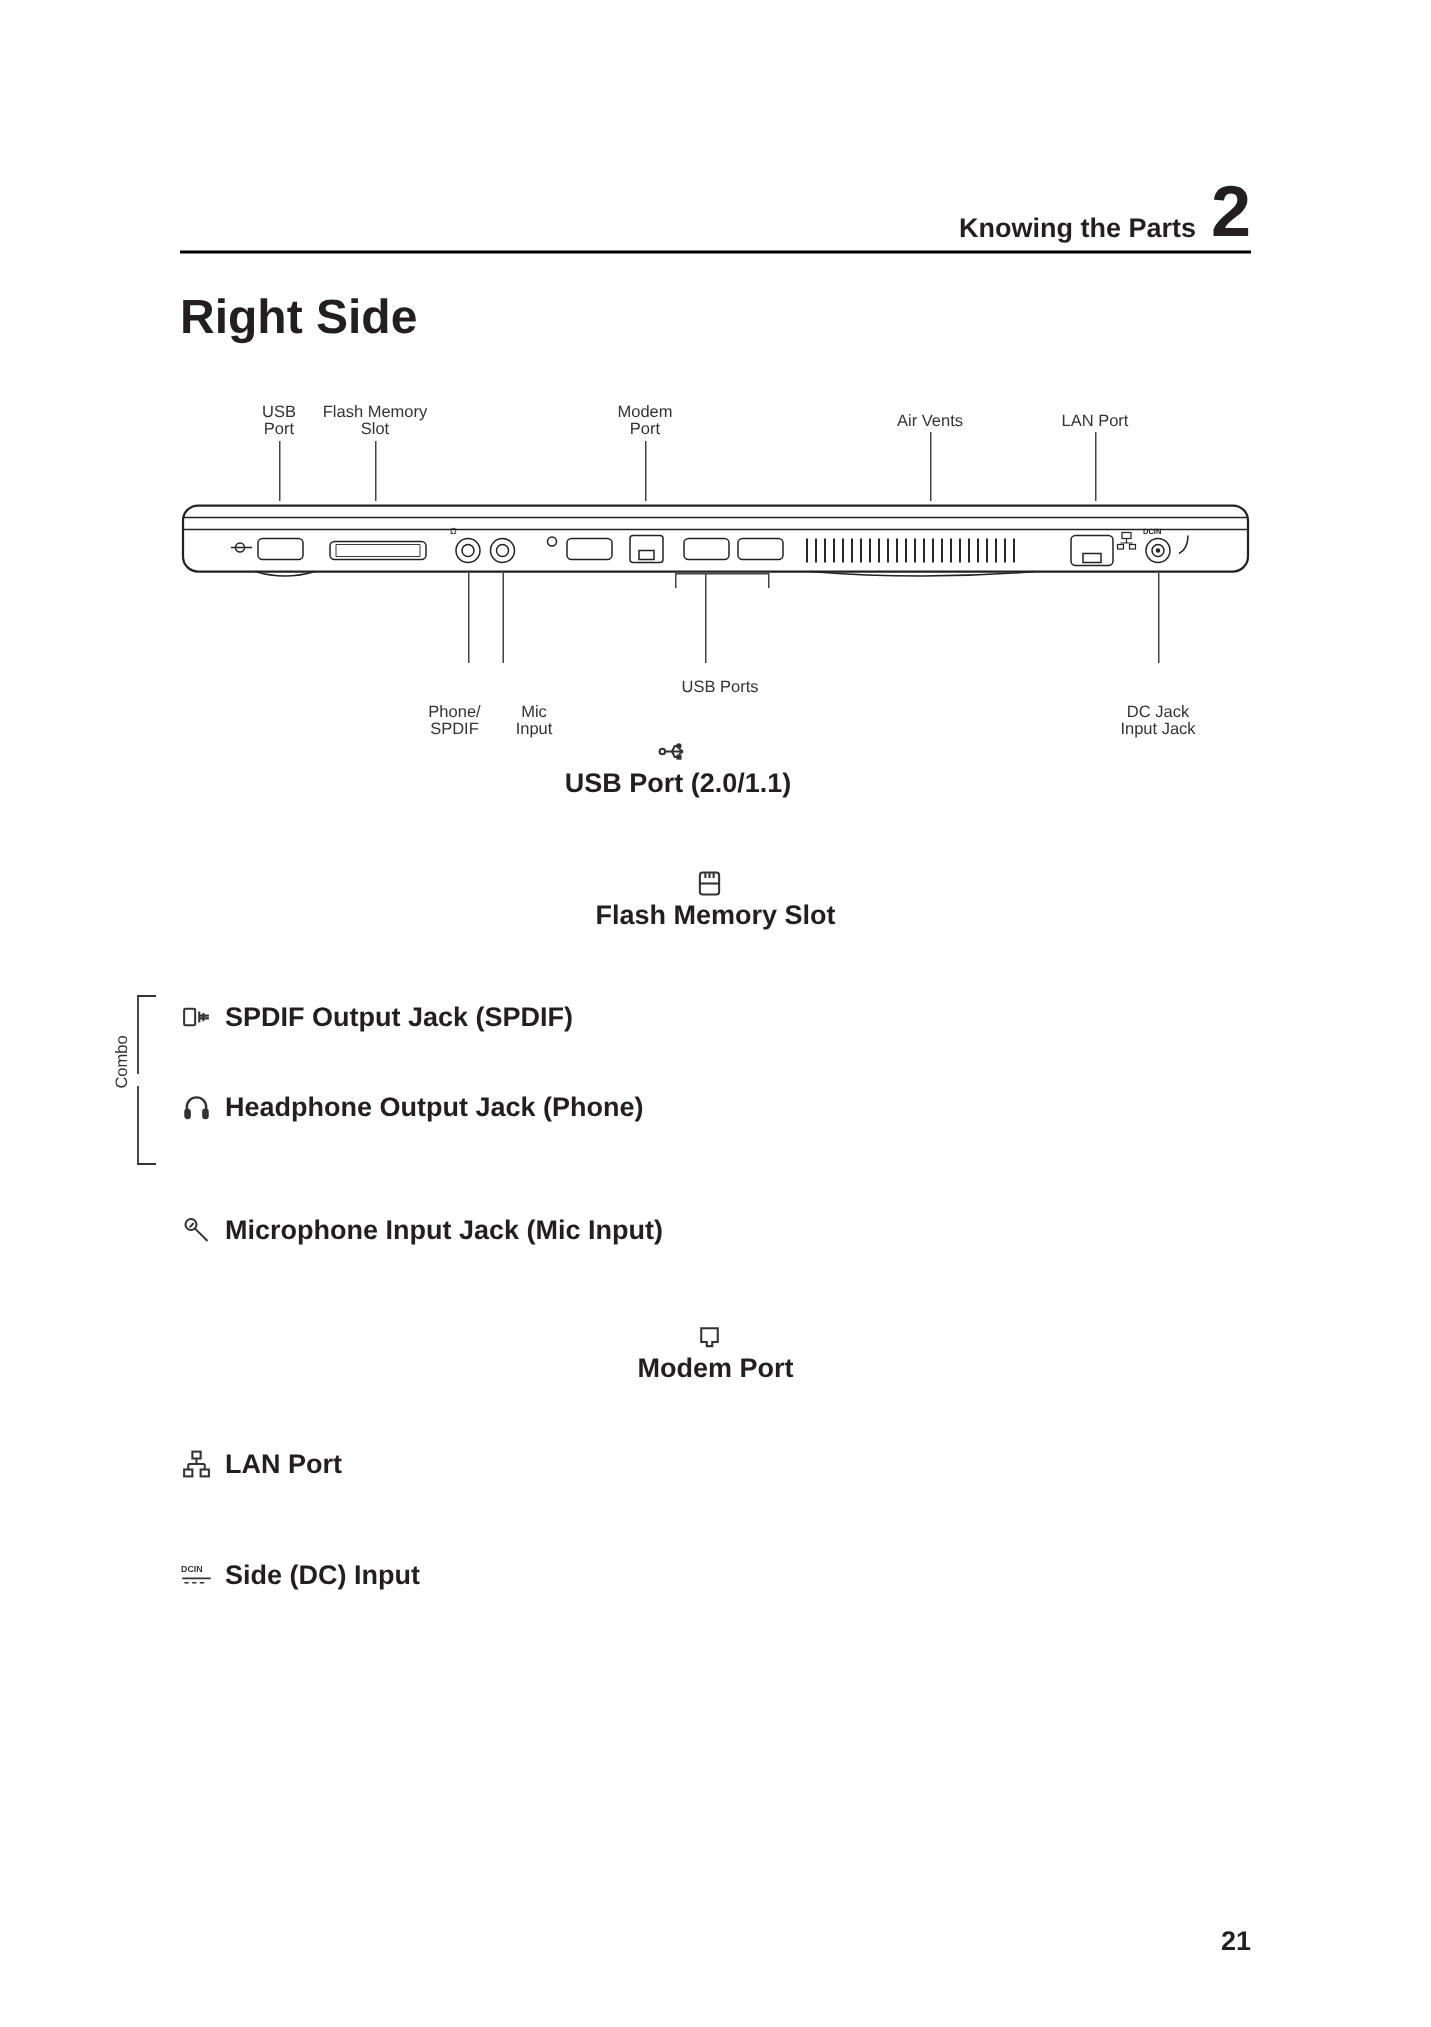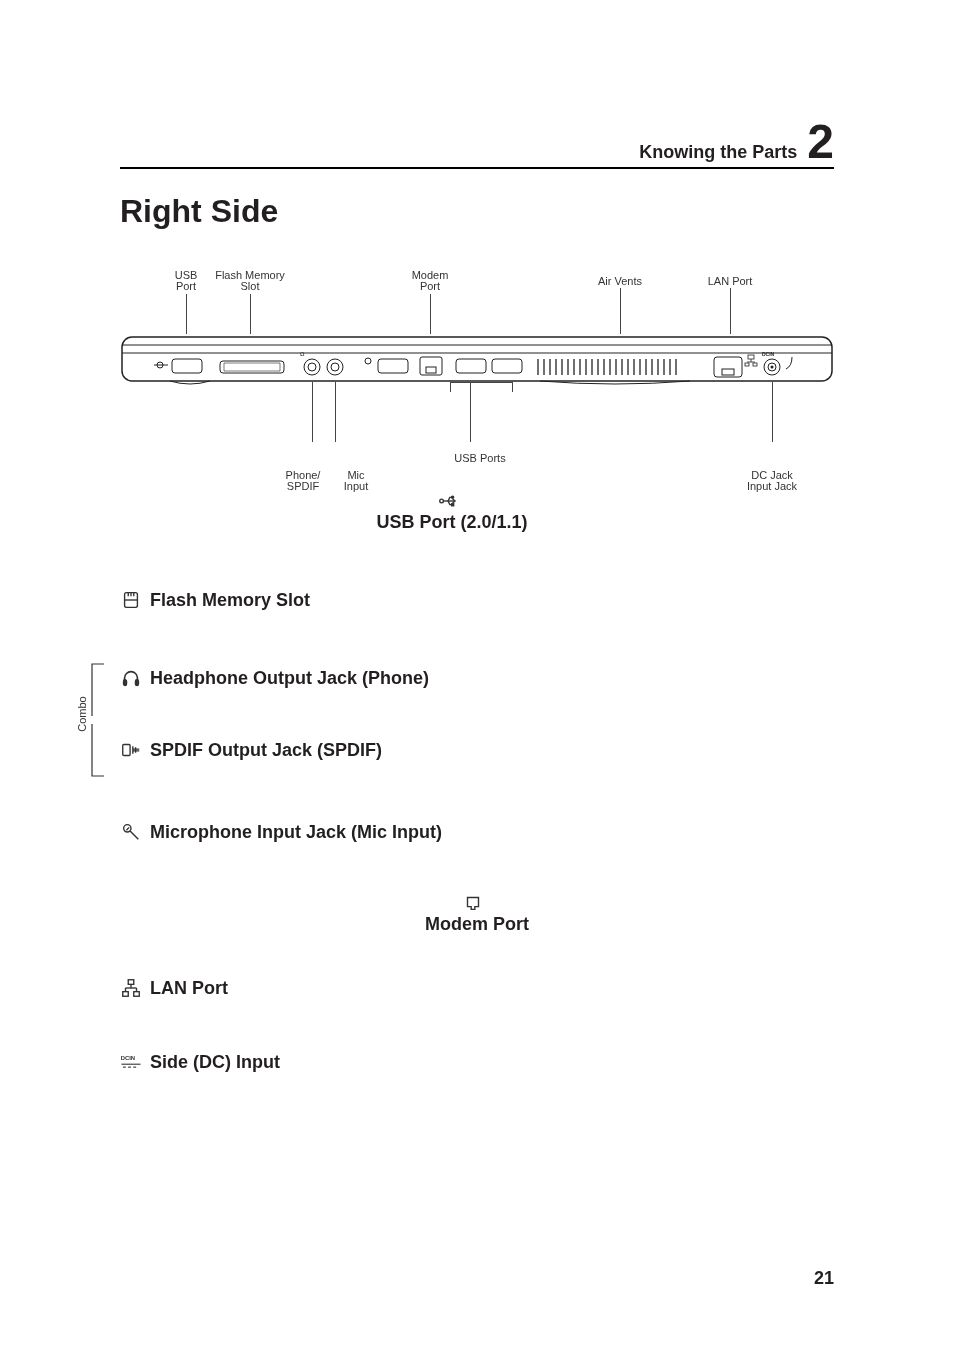--- a/index.html
+++ b/index.html
@@ -113,21 +113,21 @@
     position: absolute;
     left: -56px;
     top: 50%;
     transform: translateY(-50%) rotate(-90deg);
     transform-origin: center;
     font-size: 11px;
     color: #333;
   }
   .page-number {
     position: absolute;
-    bottom: 62px;
+    bottom: 46px;
     right: 120px;
     font-weight: bold;
     font-size: 18px;
     color: #231f20;
   }
 </style>
 </head>
 <body>
 
 <div class="page">
@@ -284,67 +284,67 @@
               <path d="M12 12 l2 -4 h2"></path>
               <path d="M12 12 l2 4 h2"></path>
               <circle cx="17" cy="8" r="1.2" fill="#333"></circle>
               <rect x="16" y="15" width="2.2" height="2.2" fill="#333"></rect>
             </g>
           </svg>
       </span>
       <span class="item-label">USB Port (2.0/1.1)</span>
     </div>
 
-    <div class="item-row" style="margin-top:28px;">
+    <div class="item-row" style="margin-top:28px;flex-direction:column;">
       <span class="icon">
         <svg viewBox="0 0 24 24">
             <g stroke="#333" stroke-width="1.5" fill="none">
               <rect x="5" y="4" width="14" height="16" rx="2"></rect>
               <line x1="5" y1="12" x2="19" y2="12"></line>
               <line x1="9" y1="4" x2="9" y2="8"></line>
               <line x1="12" y1="4" x2="12" y2="8"></line>
               <line x1="15" y1="4" x2="15" y2="8"></line>
             </g>
           </svg>
       </span>
       <span class="item-label">Flash Memory Slot</span>
     </div>
 
     <div class="combo-wrap" style="margin-top:18px;">
       <span class="combo-label">Combo</span>
       <svg class="combo-bracket" viewBox="0 0 40 120">
         <path d="M30 4 h-12 v52 M30 116 h-12 v-52" stroke="#333" stroke-width="1.2" fill="none"></path>
       </svg>
-
-      <div class="item-row">
-        <span class="icon">
-          <svg viewBox="0 0 24 24">
-              <g stroke="#333" stroke-width="1.8" fill="none">
-                <path d="M5 15 v-3 a7 7 0 0 1 14 0 v3"></path>
-                <rect x="4" y="14" width="3" height="6" rx="1.5" fill="#333"></rect>
-                <rect x="17" y="14" width="3" height="6" rx="1.5" fill="#333"></rect>
-              </g>
-            </svg>
-        </span>
-        <span class="item-label">Headphone Output Jack (Phone)</span>
-      </div>
 
       <div class="item-row" style="margin-top:12px;">
         <span class="icon">
           <svg viewBox="0 0 24 24">
               <g stroke="#333" stroke-width="1.5" fill="none">
                 <rect x="3" y="6" width="8" height="12" rx="1"></rect>
                 <path d="M14 11 h7 M14 13 h7"></path>
                 <line x1="14" y1="8" x2="14" y2="16"></line>
                 <line x1="17" y1="9" x2="17" y2="15"></line>
               </g>
             </svg>
         </span>
         <span class="item-label">SPDIF Output Jack (SPDIF)</span>
       </div>
+
+      <div class="item-row">
+        <span class="icon">
+          <svg viewBox="0 0 24 24">
+              <g stroke="#333" stroke-width="1.8" fill="none">
+                <path d="M5 15 v-3 a7 7 0 0 1 14 0 v3"></path>
+                <rect x="4" y="14" width="3" height="6" rx="1.5" fill="#333"></rect>
+                <rect x="17" y="14" width="3" height="6" rx="1.5" fill="#333"></rect>
+              </g>
+            </svg>
+        </span>
+        <span class="item-label">Headphone Output Jack (Phone)</span>
+      </div>
     </div>
 
     <div class="item-row" style="margin-top:22px;">
       <span class="icon">
         <svg viewBox="0 0 24 24">
             <g stroke="#333" stroke-width="1.5" fill="none">
               <circle cx="8" cy="8" r="4"></circle>
               <path d="M8 8 l1 1 M7 9 l1 1 M9 7 l1 1"></path>
               <line x1="11" y1="11" x2="20" y2="20"></line>
             </g>

